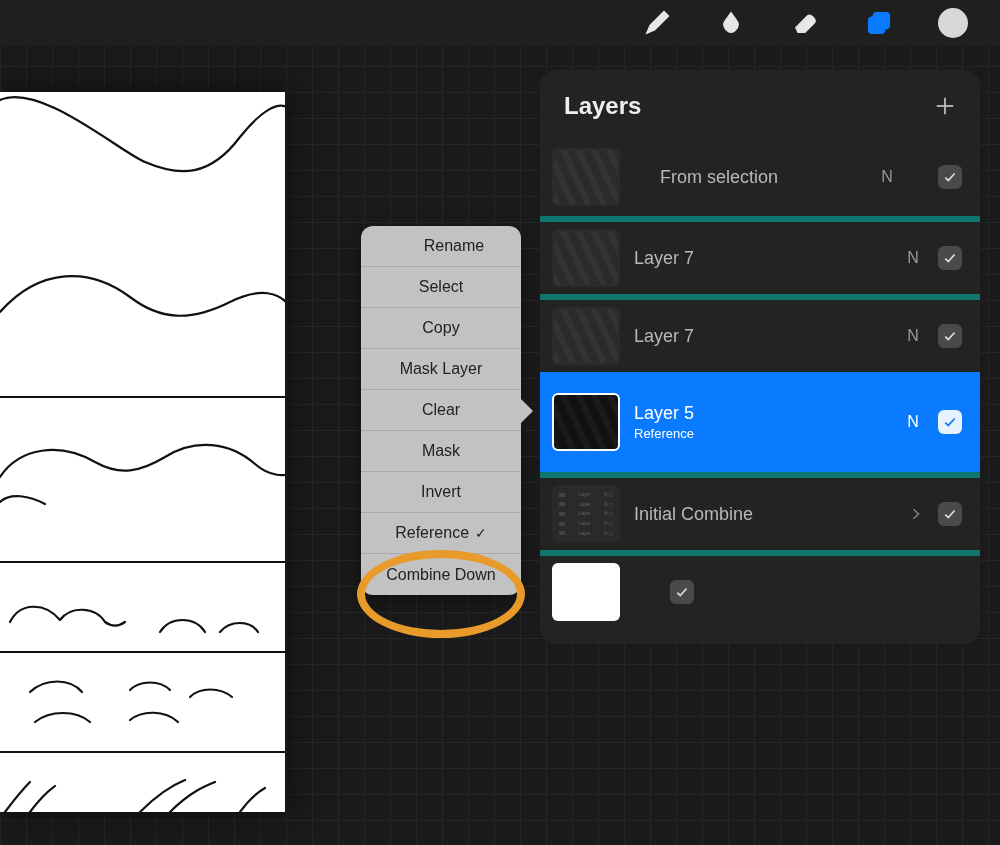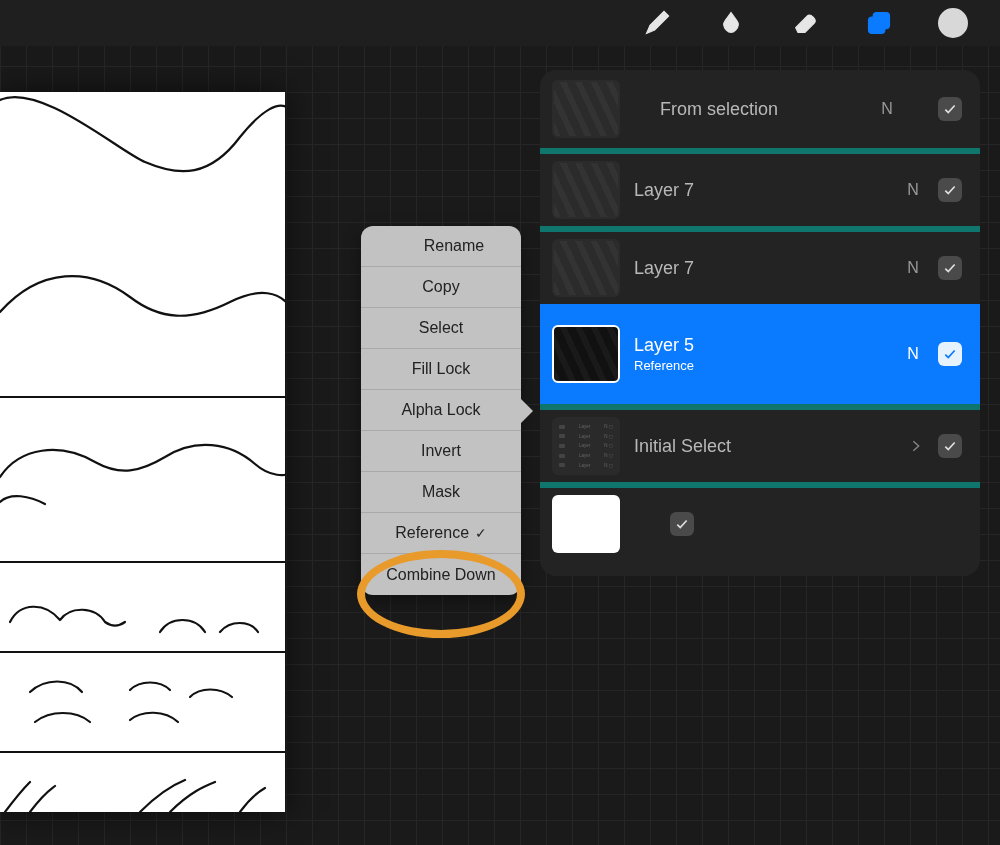--- a/index.html
+++ b/index.html
@@ -222,20 +222,29 @@
 
     <path d="M5 720 C 20 700, 25 695, 30 690"></path>
     <path d="M30 720 C 45 700, 50 698, 55 694"></path>
     <path d="M140 720 C 160 700, 175 692, 185 688"></path>
     <path d="M170 720 C 190 700, 205 694, 215 690"></path>
     <path d="M240 720 C 250 706, 258 700, 265 696"></path>
   </svg>
 </div>
 
 <div class="layers-panel">
+  <div class="panel-header">
+    <div class="panel-title">Layers</div>
+    <div class="add-btn">
+      <svg viewBox="0 0 24 24">
+          <line x1="12" y1="3" x2="12" y2="21"></line>
+          <line x1="3" y1="12" x2="21" y2="12"></line>
+        </svg>
+    </div>
+  </div>
 
   <div id="layers-list">
       <div class="layer-row">
         <div class="thumb ">
           <div class="thumb-scribble"></div>
         </div>
         <div class="layer-info">
           <div class="layer-name">From selection</div>
         </div>
         <div class="blend">N</div>
@@ -305,21 +314,21 @@
           <div class="grow">
             <span>Layer</span>
             <span>N ▢</span>
           </div>
           <div class="grow">
             <span>Layer</span>
             <span>N ▢</span>
           </div>
         </div>
         <div class="layer-info">
-          <div class="layer-name">Initial Select</div>
+          <div class="layer-name">Initial Combine</div>
         </div>
         <div class="chev"><svg viewBox="0 0 24 24">
             <polyline points="8 5 16 12 8 19"></polyline>
           </svg></div>
         <div class="vis">
           <svg viewBox="0 0 24 24">
             <polyline points="4 13 9 18 20 6"></polyline>
           </svg>
         </div>
       </div>
@@ -335,36 +344,36 @@
     </div>
 </div>
 
 <div class="menu">
   <div class="menu-arrow"></div>
   <div id="menu-items">
       <div class="menu-item">
         <span>Rename</span>
       </div>
       <div class="menu-item">
+        <span>Select</span>
+      </div>
+      <div class="menu-item">
         <span>Copy</span>
       </div>
       <div class="menu-item">
-        <span>Select</span>
-      </div>
-      <div class="menu-item">
-        <span>Fill Lock</span>
-      </div>
-      <div class="menu-item">
-        <span>Alpha Lock</span>
+        <span>Mask Layer</span>
+      </div>
+      <div class="menu-item">
+        <span>Clear</span>
+      </div>
+      <div class="menu-item">
+        <span>Mask</span>
       </div>
       <div class="menu-item">
         <span>Invert</span>
-      </div>
-      <div class="menu-item">
-        <span>Mask</span>
       </div>
       <div class="menu-item">
         <span>Reference</span>
         <span class="check">✓</span>
       </div>
       <div class="menu-item">
         <span>Combine Down</span>
       </div>
     </div>
 </div>

